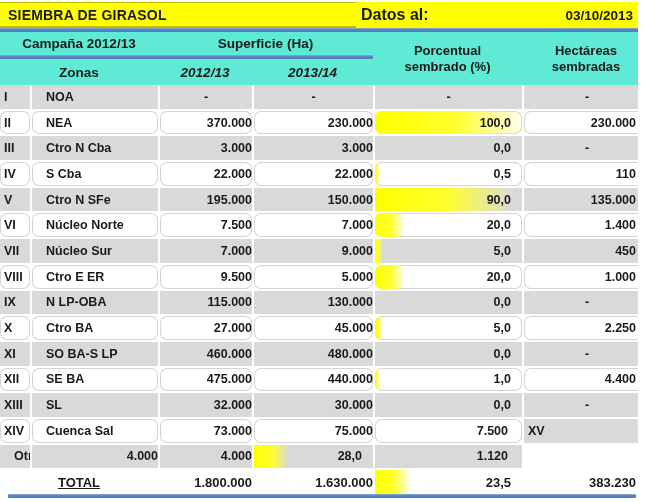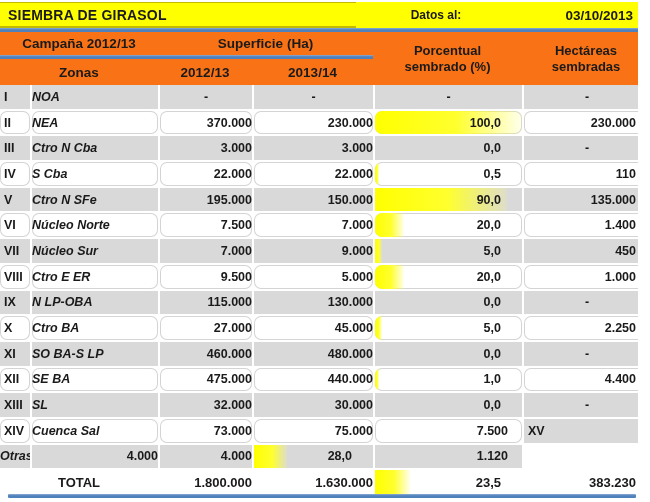--- a/index.html
+++ b/index.html
@@ -11,61 +11,61 @@
   
   .title-band{
     margin-top:2px;height:26px;background:#ffff00;display:flex;align-items:center;position:relative;
   }
   .title-cell-outline{
     position:absolute;left:0;top:0;bottom:0;width:356px;
     border-top:1px solid rgba(160,150,0,.65);border-bottom:2px solid rgba(160,150,0,.65);
     box-sizing:border-box;pointer-events:none;
   }
   .tb-title{flex:1;padding-left:8px;font-size:14px;letter-spacing:.2px;}
-  .tb-datos{width:150px;text-align:center;font-size:12px;}
+  .tb-datos{width:150px;text-align:left;font-size:16px;}
   .tb-date{width:122px;text-align:right;padding-right:5px;font-size:13.5px;}
   
   .blue-line{height:4px;background:linear-gradient(180deg,#8fadd3 0%,#4f81bd 45%,#4f81bd 100%);}
   .blue-line.bottom{margin-left:8px;margin-right:2px;border-radius:1px;}
   
   .hdr{
     display:grid;grid-template-columns:158px 215px 149px 128px;grid-template-rows:23px 4px 26px;
-    width:650px;background:#f97316;
+    width:650px;background:#5eead4;
   }
   .h-cell{display:flex;align-items:center;justify-content:center;font-size:13.5px;}
   .h-campania{grid-column:1;grid-row:1;}
   .h-superficie{grid-column:2;grid-row:1;}
   .h-underline{grid-column:1 / span 2;grid-row:2;background:linear-gradient(180deg,#8fadd3 0%,#4f81bd 45%,#4f81bd 100%);}
   .h-zonas{grid-column:1;grid-row:3;}
-  .h-sub{grid-column:2;grid-row:3;display:grid;grid-template-columns:94px 121px;}
+  .h-sub{grid-column:2;grid-row:3;display:grid;grid-template-columns:94px 121px;font-style:italic;}
   .h-sub span{display:flex;align-items:center;justify-content:center;font-size:13.5px;}
   .h-two{display:flex;flex-direction:column;align-items:center;justify-content:center;line-height:1.22;font-size:13px;}
   .h-pct{grid-column:3;grid-row:1 / span 3;}
   .h-ha{grid-column:4;grid-row:1 / span 3;text-align:right;}
   
   .tbl{
     display:grid;grid-template-columns:30px 126px 92px 119px 147px 126px;
     column-gap:2px;row-gap:2px;grid-auto-rows:23.7px;width:650px;background:#fff;margin-top:0;
   }
   .cell{display:flex;align-items:center;font-size:12.5px;white-space:nowrap;overflow:hidden;}
   .g{background:#d9d9d9;}
   .w{background:#ffffff;box-shadow:inset 0 0 0 1px #d4d4d4;border-radius:7px;}
   .c-num{padding-left:4px;}
-  .c-zona{padding-left:0;font-style:italic;}
+  .c-zona{padding-left:14px;}
   .c-val{justify-content:flex-end;}
   .c-ha{justify-content:flex-end;padding-right:14px;}
-  .c-pct{position:relative;justify-content:flex-end;padding-right:21px;}
+  .c-pct{position:relative;justify-content:flex-end;padding-right:11px;}
   .c-pct .bar{
     position:absolute;left:0;top:0;bottom:0;z-index:0;
     background:linear-gradient(90deg,#ffff00 0%,#ffff2e 55%,rgba(255,255,110,0.12) 100%);
   }
   .c-pct .pv{position:relative;z-index:1;}
   .dash{justify-content:center !important;padding-right:0 !important;}
   .t{background:#ffffff;box-shadow:none;font-size:13px;}
-  .t-label{grid-column:1 / span 2;justify-content:center;padding:0;}
+  .t-label{grid-column:1 / span 2;justify-content:center;padding:0;text-decoration:underline;}
 </style>
 </head>
 <body>
 
 <div class="stage">
 
   <div class="title-band">
     <div class="title-cell-outline"></div>
     <span class="tb-title">SIEMBRA DE GIRASOL</span>
     <span class="tb-datos">Datos al:</span>

